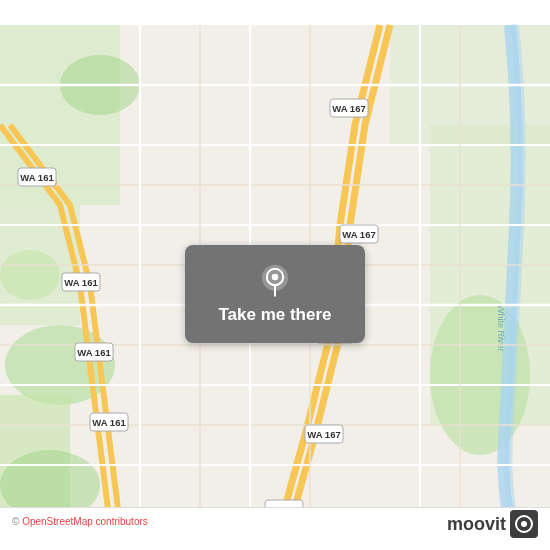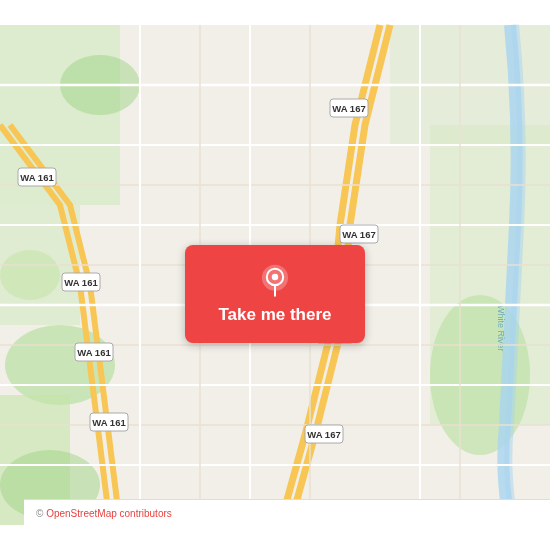--- a/index.html
+++ b/index.html
@@ -27,23 +27,22 @@
       left: 0;
     }
 
     
     #bottom-bar {
       position: absolute;
       bottom: 0;
       left: 0;
       right: 0;
       background: white;
-      padding: 8px 12px 28px 12px;
+      padding: 8px 12px 20px 12px;
       border-top: 1px solid #ddd;
-      margin-left: 24px;
     }
 
     #copyright-line {
       font-size: 10px;
       color: #888;
       margin-bottom: 3px;
     }
 
     #copyright-line a {
       color: #e84343;
@@ -83,21 +82,21 @@
       justify-content: center;
       margin-left: 4px;
     }
 
     
     #cta-button {
       position: absolute;
       top: 50%;
       left: 50%;
       transform: translate(-50%, -30px);
-      background: #ef4444;
+      background: #737373;
       border: none;
       border-radius: 8px;
       padding: 18px 28px 18px 28px;
       cursor: pointer;
       display: flex;
       flex-direction: column;
       align-items: center;
       gap: 6px;
       box-shadow: 0 2px 8px rgba(0,0,0,0.25);
       min-width: 180px;
@@ -202,15 +201,24 @@
     </svg>
     <span id="cta-button-label">Take me there</span>
   </button>
 
   <div id="bottom-bar">
     <div id="copyright-line">
       <span>©</span>
       <a href="#"> OpenStreetMap contributors</a>
     </div>
 
+    <div id="moovit-logo">
+      <span id="moovit-logo-text">moovit</span>
+      <div id="moovit-logo-icon">
+        <svg width="20" height="20" viewBox="0 0 20 20" xmlns="http://www.w3.org/2000/svg">
+          <circle cx="10" cy="10" r="8" fill="none" stroke="white" stroke-width="2"></circle>
+          <circle cx="10" cy="10" r="3" fill="white"></circle>
+        </svg>
+      </div>
+    </div>
   </div>
 
 </div>
 
 </body></html>

